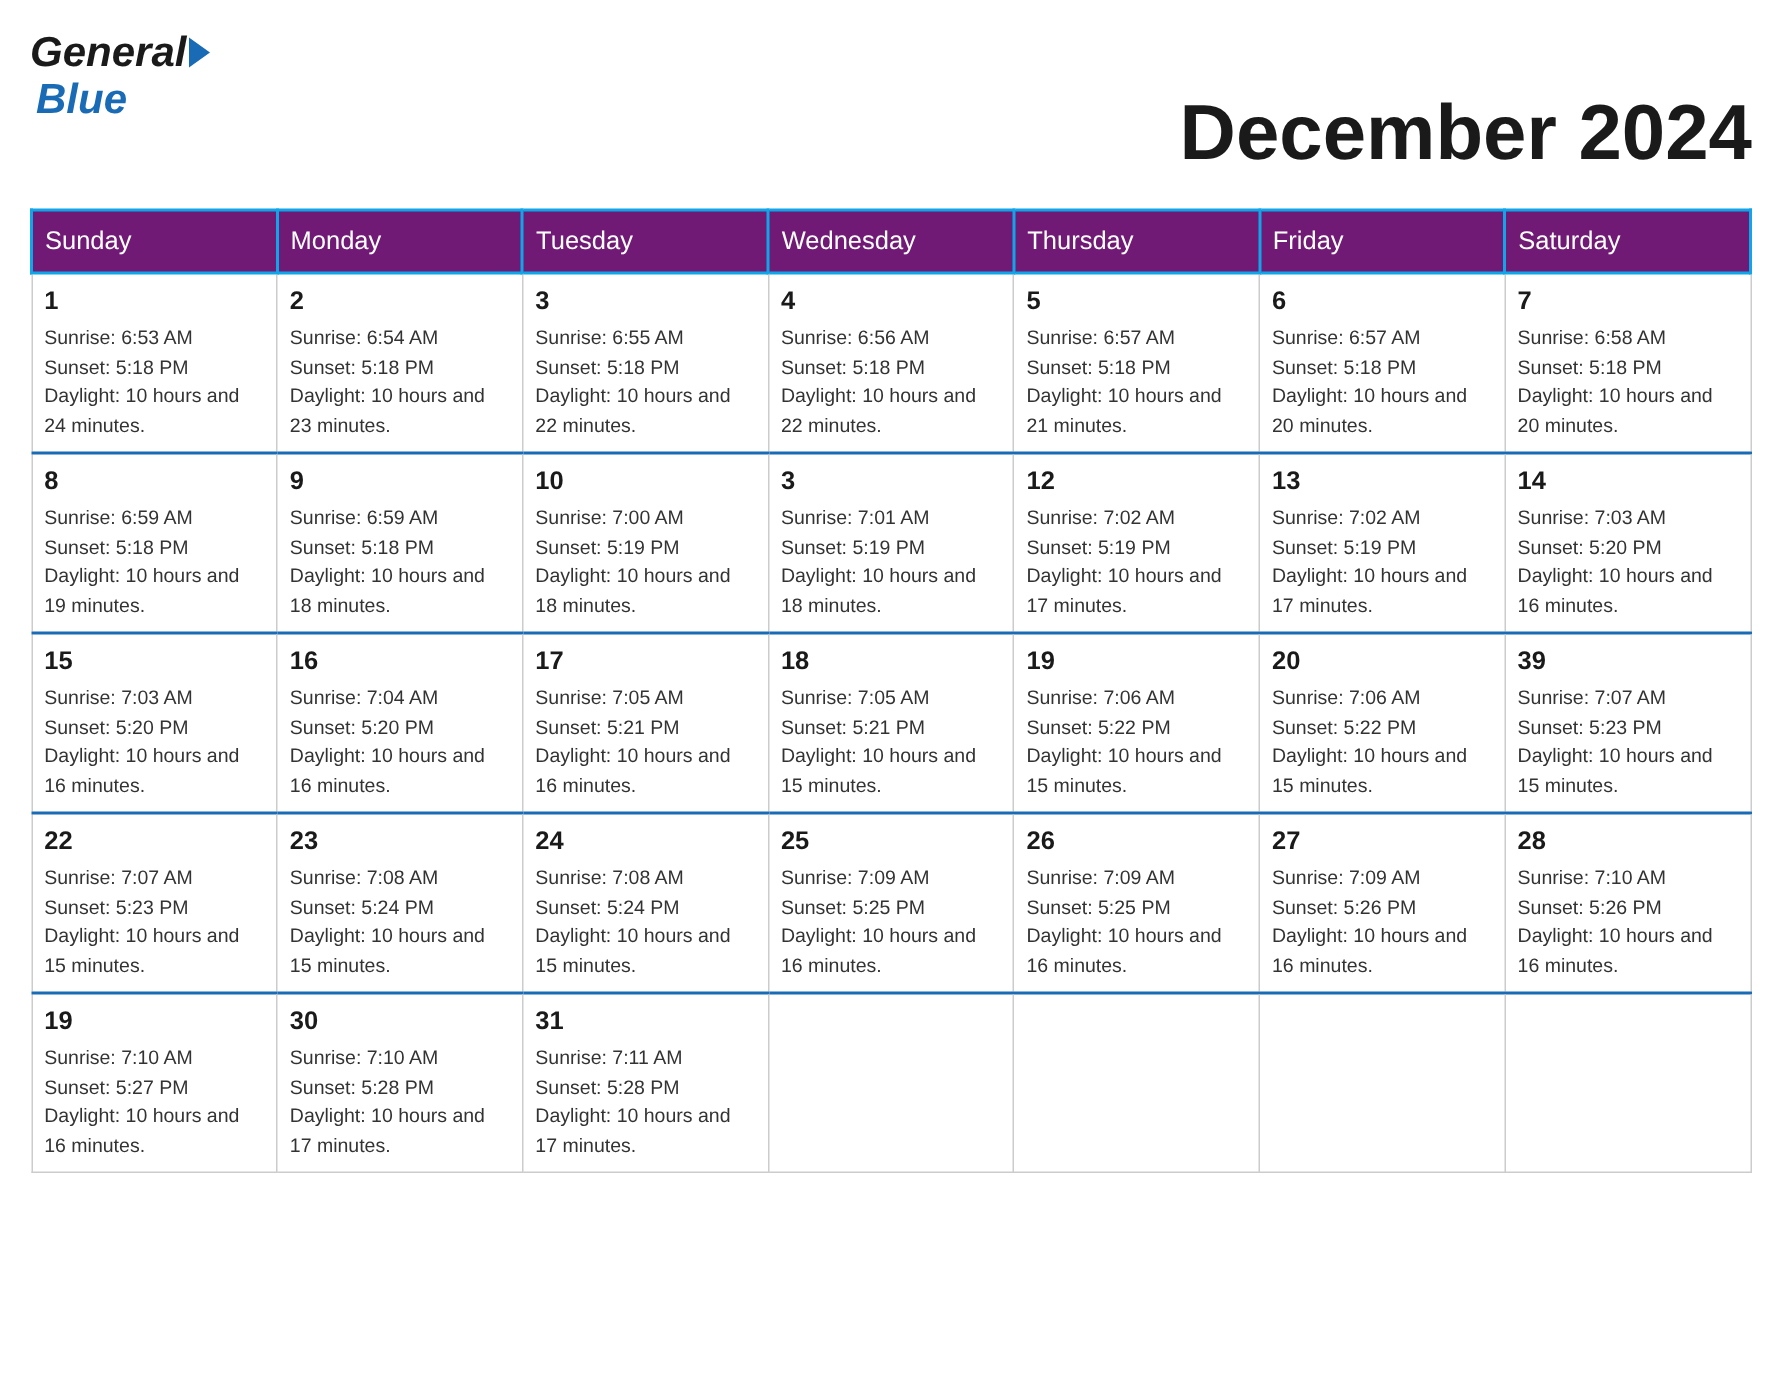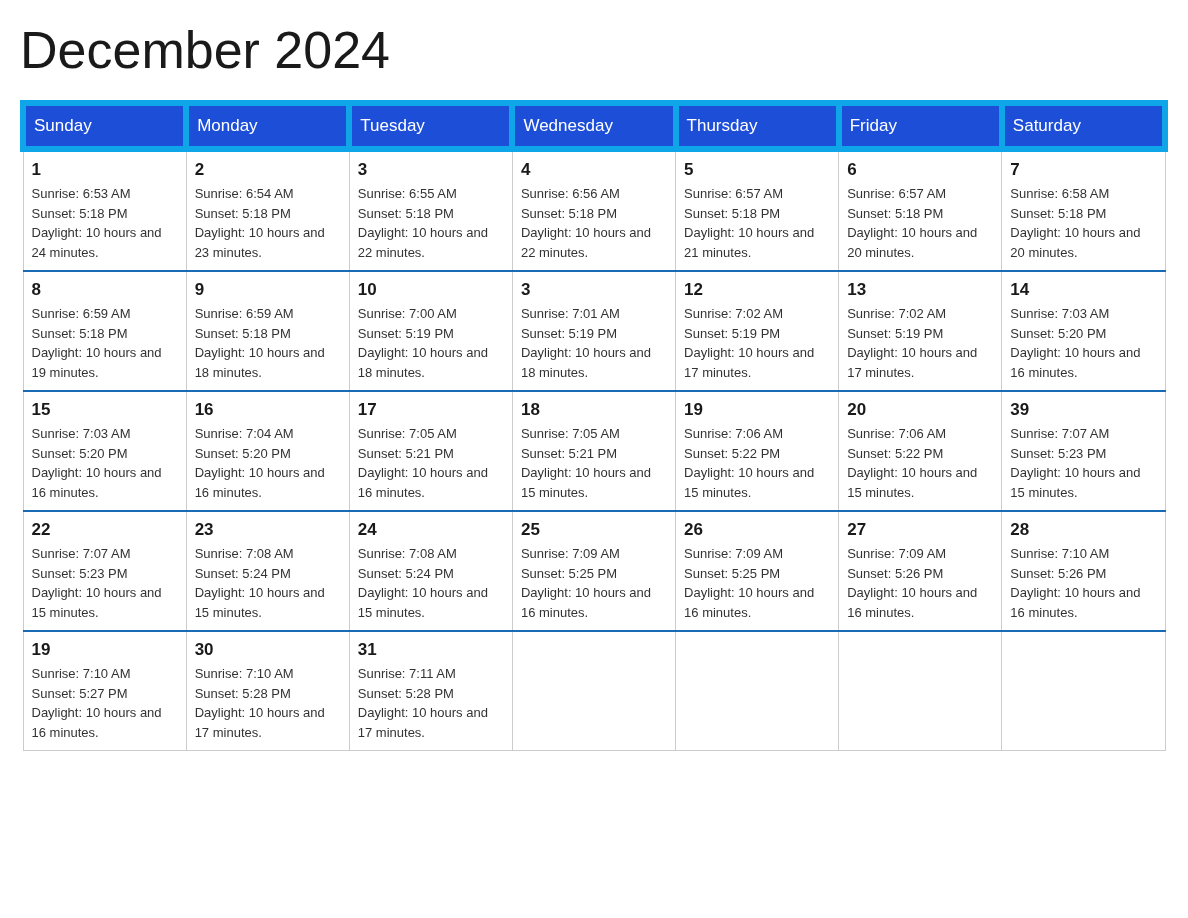--- a/index.html
+++ b/index.html
@@ -48,39 +48,40 @@
       font-size: 28px;
       font-weight: bold;
       font-style: italic;
       margin-left: 4px;
     }
     .title-section {
       text-align: right;
     }
     .month-year {
       font-size: 52px;
-      font-weight: normal;
+      font-weight: bold;
       color: #1a1a1a;
+      margin-top: 39px;
     }
     .location {
       font-size: 22px;
       color: #444;
     }
     .calendar {
       width: 100%;
       border-collapse: collapse;
     }
     .calendar th {
-      background-color: #1d4ed8;
+      background-color: #701a75;
       color: #fff;
       padding: 10px 8px;
       text-align: left;
       font-size: 17px;
       font-weight: normal;
-      border: 6px solid #0ea5e9;
+      border: 2px solid #0ea5e9;
     }
     .calendar td {
       border: 1px solid #ccc;
       vertical-align: top;
       padding: 8px;
       width: calc(100% / 7);
       min-height: 100px;
       background: #fff;
     }
     .day-number {
@@ -99,20 +100,29 @@
       background: #fff;
     }
     .row-separator td {
       border-top: 2px solid #1a6bb5;
     }
   </style>
 </head>
 <body>
 
 <div class="header">
+  <div class="logo">
+    <div class="logo-wrapper">
+      <div class="logo-line1">
+        <span class="logo-text-general">General</span>
+        <span class="logo-arrow"></span>
+      </div>
+      <div class="logo-line2">Blue</div>
+    </div>
+  </div>
   <div class="title-section">
     <div class="month-year">December 2024</div>
   </div>
 </div>
 
 <table class="calendar">
   <thead>
     <tr>
       <th>Sunday</th>
       <th>Monday</th>

